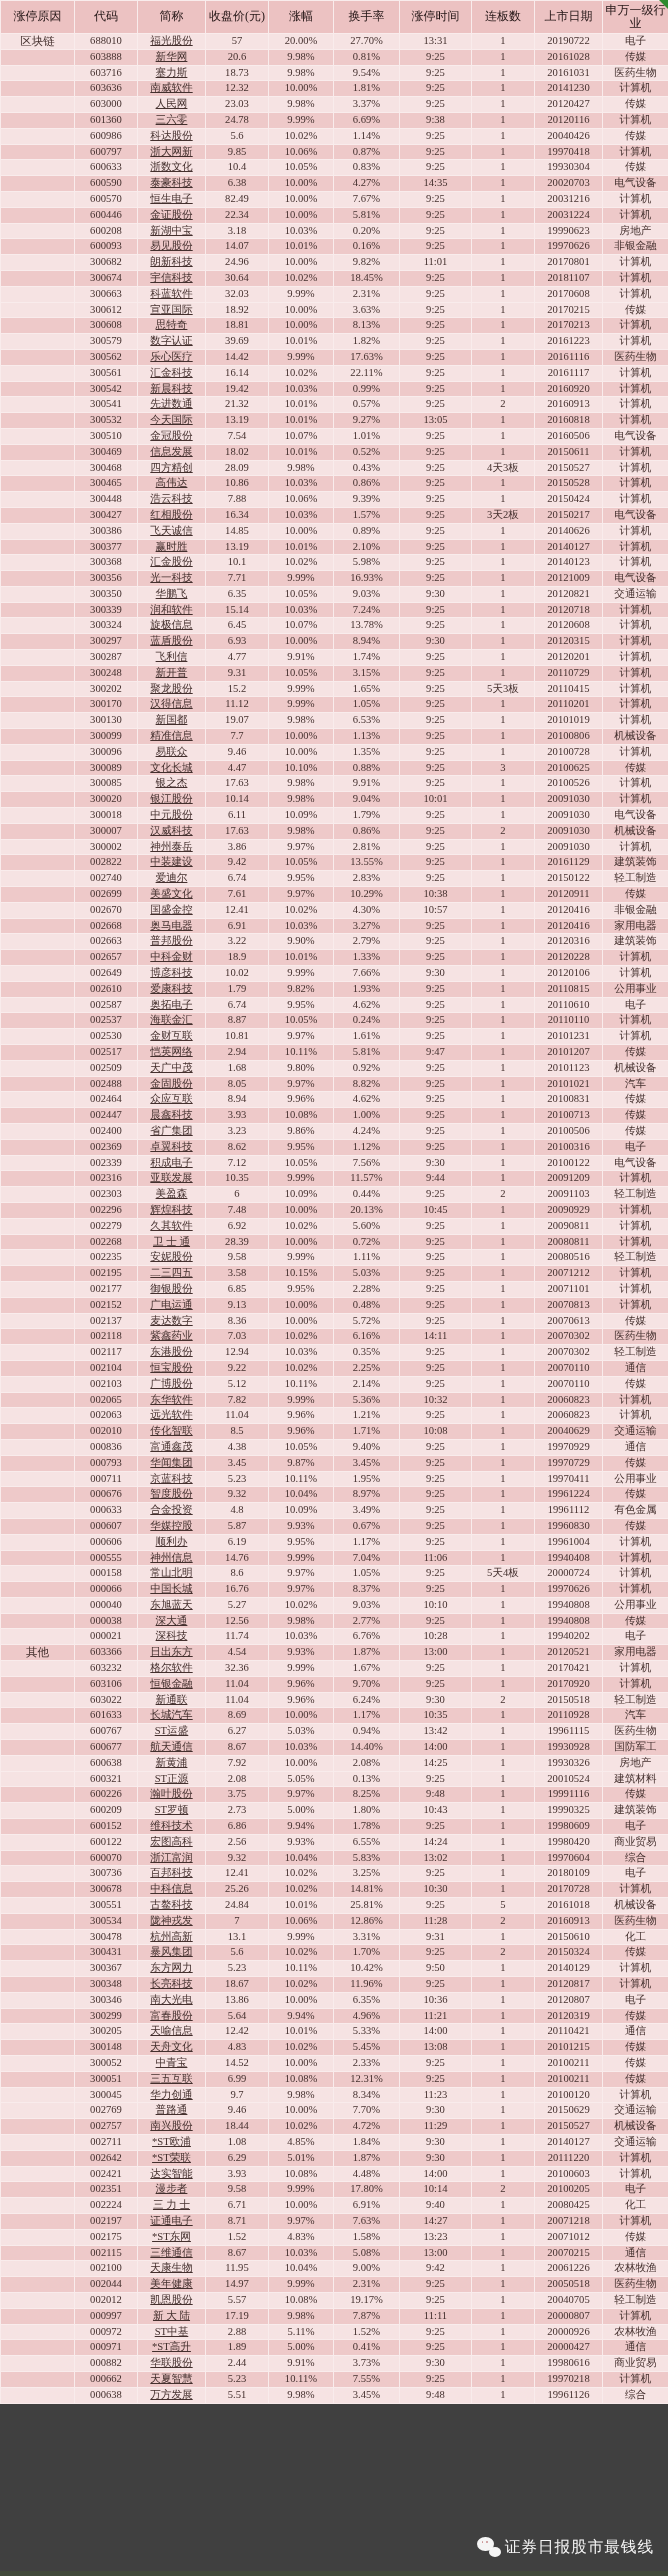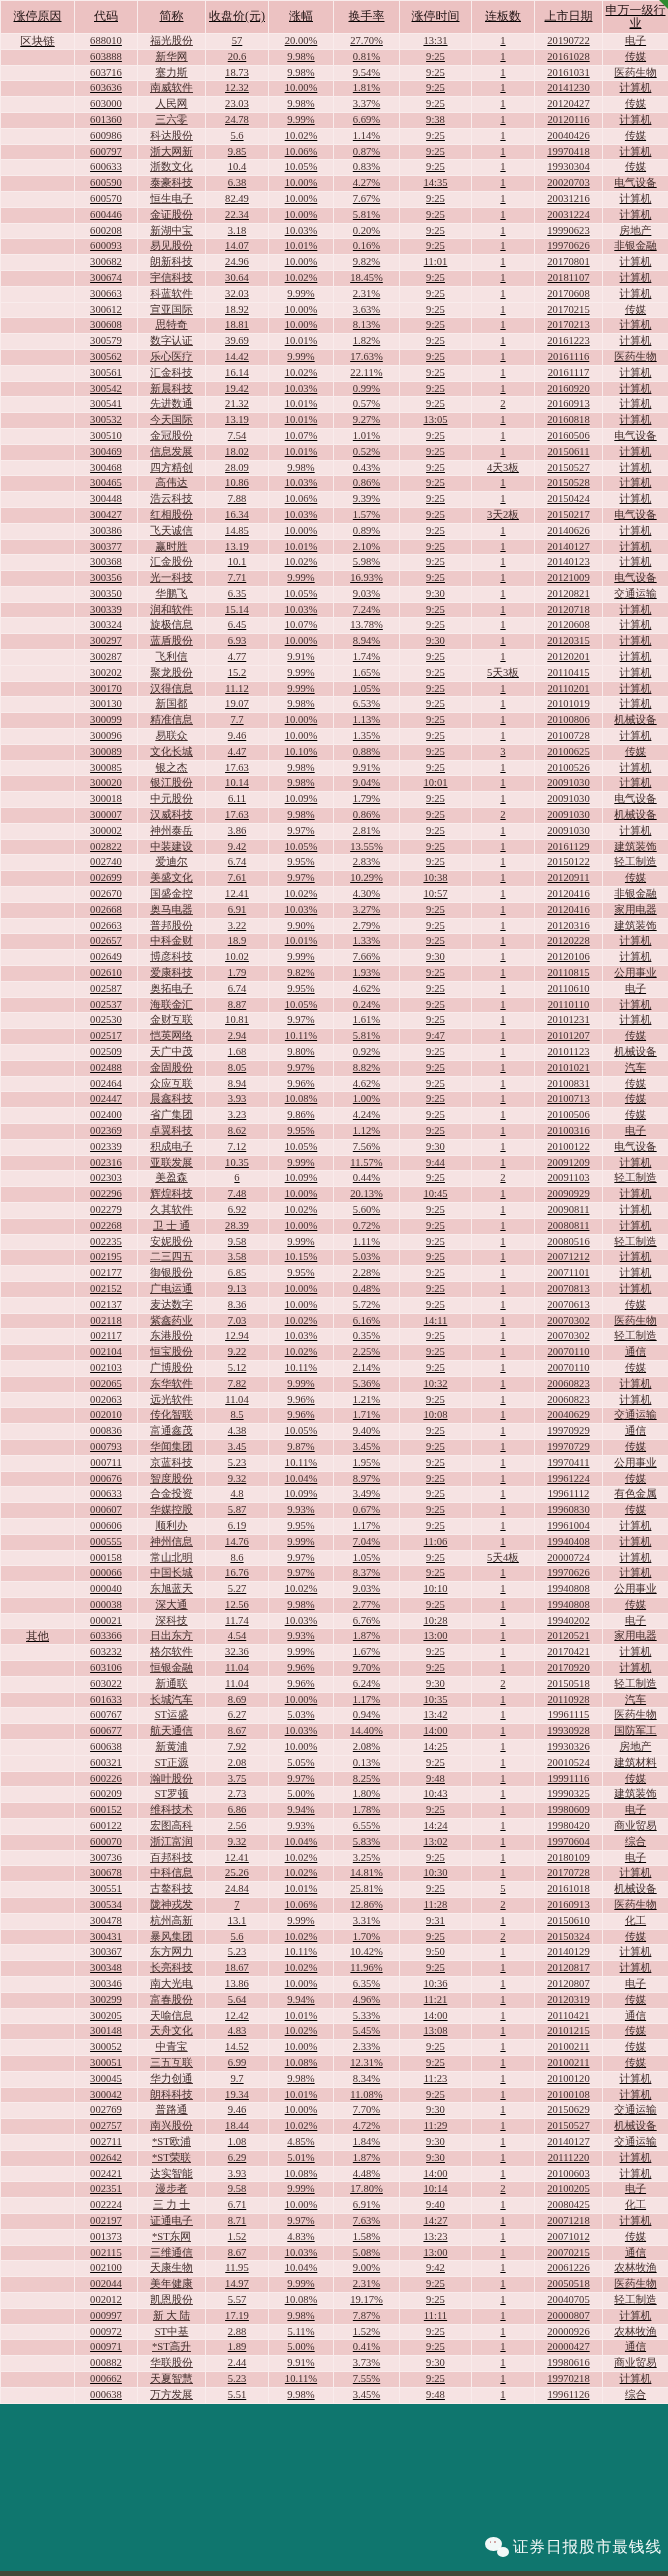--- a/index.html
+++ b/index.html
@@ -1,30 +1,30 @@
 <!DOCTYPE html>
 <html style="font-size:14.8px"><head>
 <meta charset="utf-8">
 <style>
   html,body{margin:0;padding:0;}
   body{width:668px;background:#fff;font-family:"Liberation Serif",serif;}
-  .sheet{position:relative;width:668px;height:2576px;background:#0f766e;overflow:hidden;text-decoration:underline;}
+  .sheet{position:relative;width:668px;height:2576px;background:#404040;overflow:hidden;}
   table{border-collapse:collapse;table-layout:fixed;width:668px;}
   th,td{border:0.9px solid #f9ecec;padding:0;text-align:center;overflow:hidden;white-space:nowrap;}
   thead th{height:32px;background:#ecc2c2;color:#241616;font-weight:400;font-size:12px;
            line-height:1.12;white-space:normal;}
   tbody td{height:14.8px;line-height:14.8px;font-size:10.6px;color:#44302e;}
   tr.light td{background:#f6e3e3;}
   tr.dark td{background:#eec9c9;}
   td.name{text-decoration:underline;}
   td.reason{font-size:11.5px;}
   .corner-flag{position:absolute;top:0;right:0;width:0;height:0;
      border-left:9.2px solid transparent;border-top:9.2px solid #2e8b2e;z-index:5;}
   .bottom-strip{position:absolute;left:0;bottom:0;width:668px;height:4.6px;background:#41493a;z-index:6;}
-  .watermark{position:absolute;right:6px;bottom:18.5px;display:flex;align-items:center;gap:3.7px;
+  .watermark{position:absolute;right:14px;bottom:18.5px;display:flex;align-items:center;gap:3.7px;
      z-index:7;color:rgba(255,255,255,0.95);font-size:15.7px;letter-spacing:0.9px;
      font-family:"Liberation Sans",sans-serif;justify-content:flex-end;}
   .wechat{position:relative;width:24px;height:20.3px;}
   .wechat .b1{position:absolute;left:0;top:0;width:16.6px;height:14px;background:rgba(255,255,255,0.95);
      border-radius:50%;}
   .wechat .b2{position:absolute;right:0;bottom:0;width:12px;height:10.2px;background:rgba(255,255,255,0.95);
      border-radius:50%;}
   .wechat .e1,.wechat .e2{position:absolute;width:1.8px;height:1.8px;background:#c98f8f;border-radius:50%;top:4.6px;}
   .wechat .e1{left:4.6px;} .wechat .e2{left:9.2px;}
 </style>
@@ -535,20 +535,32 @@
           <td>300287</td>
           <td class="name">飞利信</td>
           <td>4.77</td>
           <td>9.91%</td>
           <td>1.74%</td>
           <td>9:25</td>
           <td>1</td>
           <td>20120201</td>
           <td>计算机</td>
         </tr>
+        <tr class="dark">
+          <td class="reason"></td>
+          <td>300248</td>
+          <td class="name">新开普</td>
+          <td>9.31</td>
+          <td>10.05%</td>
+          <td>3.15%</td>
+          <td>9:25</td>
+          <td>1</td>
+          <td>20110729</td>
+          <td>计算机</td>
+        </tr>
         <tr class="light">
           <td class="reason"></td>
           <td>300202</td>
           <td class="name">聚龙股份</td>
           <td>15.2</td>
           <td>9.99%</td>
           <td>1.65%</td>
           <td>9:25</td>
           <td>5天3板</td>
           <td>20110415</td>
@@ -1615,32 +1627,20 @@
           <td>300045</td>
           <td class="name">华力创通</td>
           <td>9.7</td>
           <td>9.98%</td>
           <td>8.34%</td>
           <td>11:23</td>
           <td>1</td>
           <td>20100120</td>
           <td>计算机</td>
         </tr>
-        <tr class="dark">
-          <td class="reason"></td>
-          <td>300042</td>
-          <td class="name">朗科科技</td>
-          <td>19.34</td>
-          <td>10.01%</td>
-          <td>11.08%</td>
-          <td>9:25</td>
-          <td>1</td>
-          <td>20100108</td>
-          <td>计算机</td>
-        </tr>
         <tr class="light">
           <td class="reason"></td>
           <td>002769</td>
           <td class="name">普路通</td>
           <td>9.46</td>
           <td>10.00%</td>
           <td>7.70%</td>
           <td>9:30</td>
           <td>1</td>
           <td>20150629</td>
@@ -1725,21 +1725,21 @@
           <td>8.71</td>
           <td>9.97%</td>
           <td>7.63%</td>
           <td>14:27</td>
           <td>1</td>
           <td>20071218</td>
           <td>计算机</td>
         </tr>
         <tr class="light">
           <td class="reason"></td>
-          <td>001373</td>
+          <td>002175</td>
           <td class="name">*ST东网</td>
           <td>1.52</td>
           <td>4.83%</td>
           <td>1.58%</td>
           <td>13:23</td>
           <td>1</td>
           <td>20071012</td>
           <td>传媒</td>
         </tr>
         <tr class="dark">

